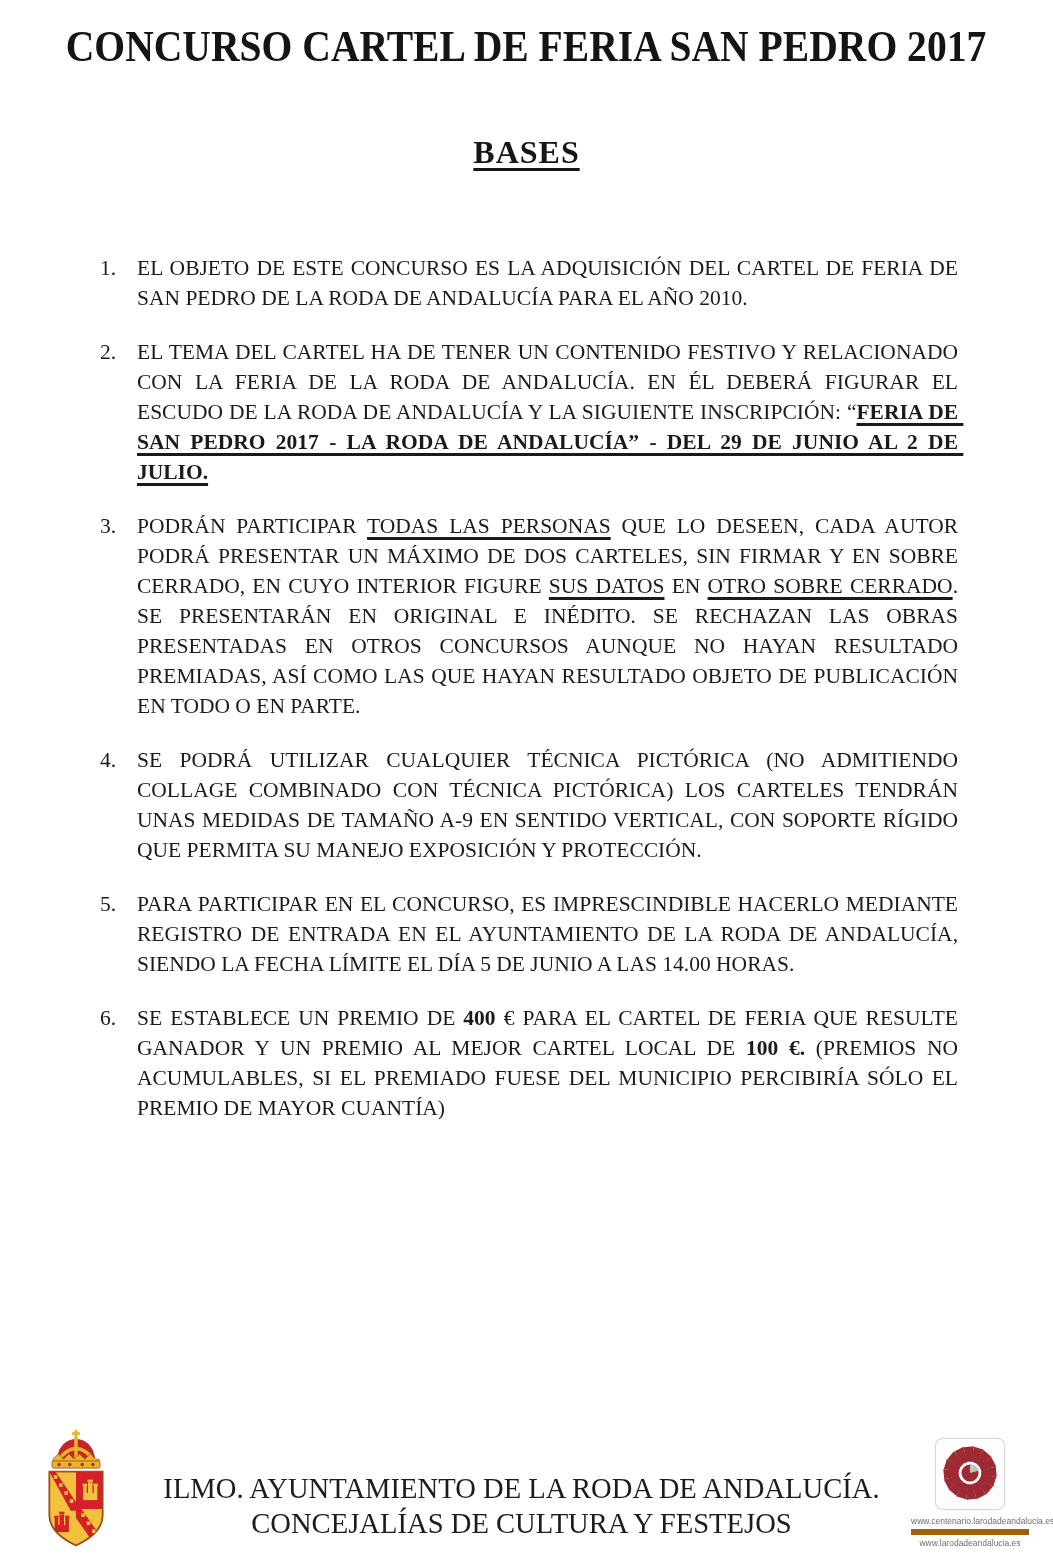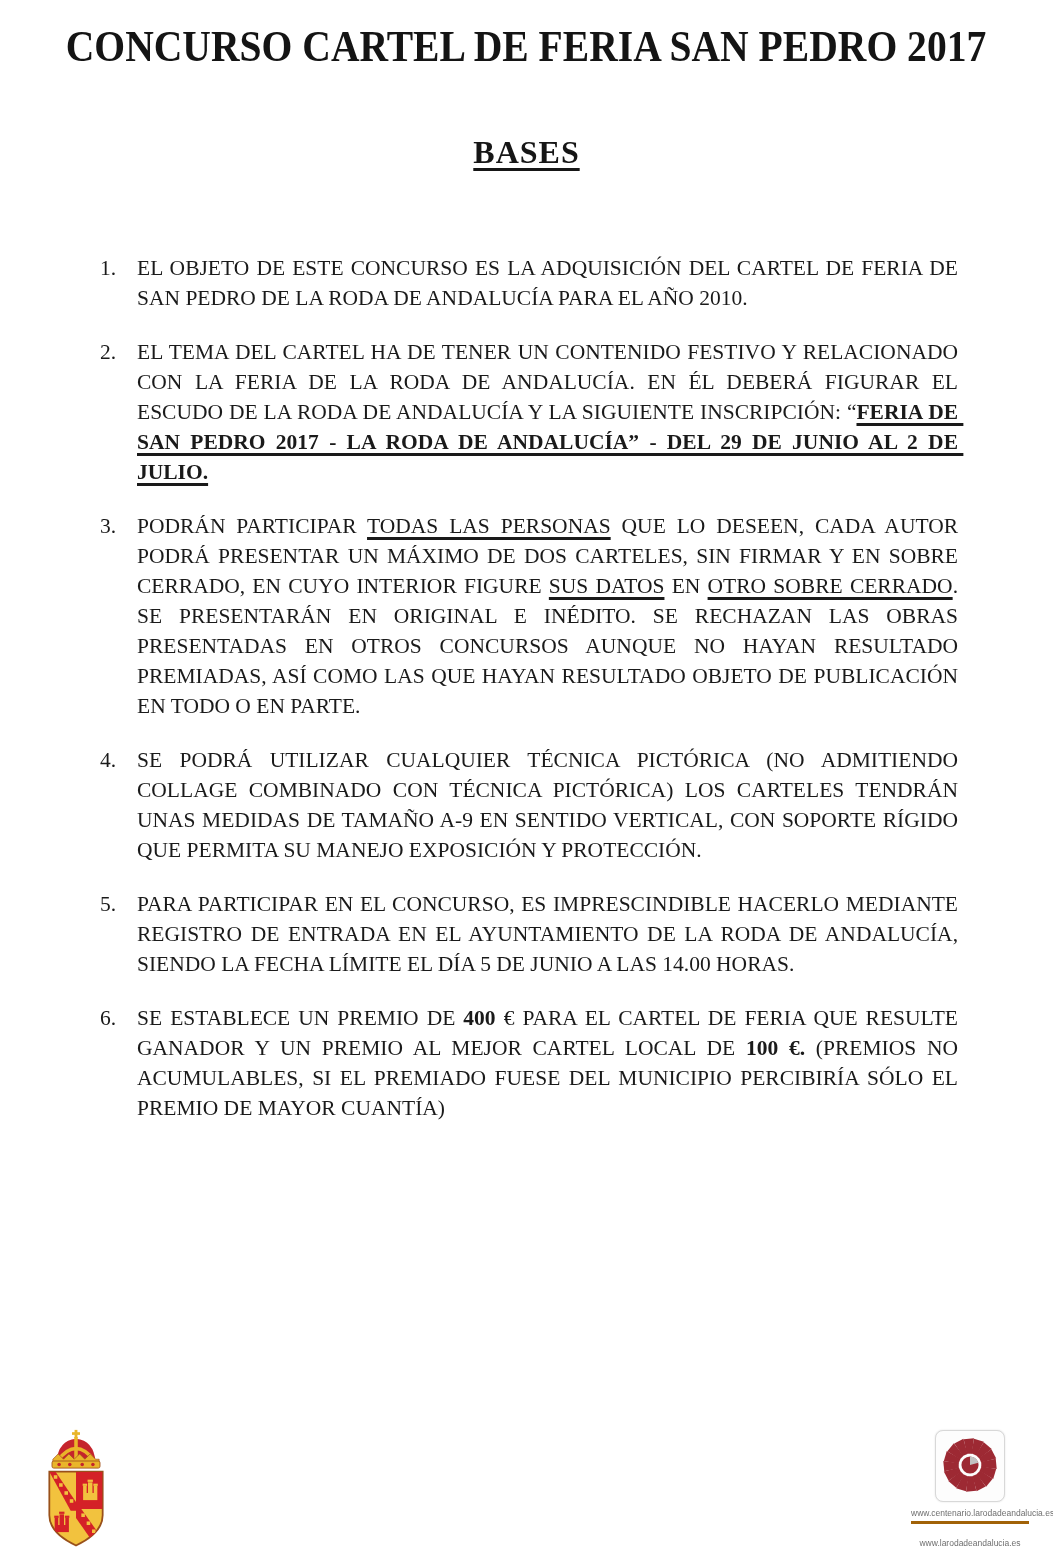--- a/index.html
+++ b/index.html
@@ -53,21 +53,21 @@
   .centenario-box{
     display:inline-block;width:68px;height:70px;background:#fdfdfd;
     border:1px solid #d8d8d8;border-radius:8px;
     box-shadow:0 0 2px rgba(0,0,0,0.12);
   }
   .centenario-urls{margin-top:4px;}
   .url{
     font-family:"Liberation Sans","DejaVu Sans",sans-serif;
     font-size:8.5px;color:#6f6f6f;display:block;line-height:12px;
   }
-  .url.first{border-bottom:3px solid #a16207;padding-bottom:2px;margin:0 6px 13px 6px;}
+  .url.first{border-bottom:6px solid #a16207;padding-bottom:2px;margin:0 6px 2px 6px;}
 </style>
 </head>
 <body>
 
 <div class="page">
 
   <div class="doc-title">CONCURSO CARTEL DE FERIA SAN PEDRO 2017</div>
 
   <div class="bases">BASES</div>
 
@@ -156,20 +156,24 @@
             <rect x="38" y="100" width="4" height="8"></rect>
             <rect x="31.5" y="96" width="5" height="12"></rect>
             <rect x="25.5" y="97.5" width="5" height="2.5"></rect>
             <rect x="37.5" y="97.5" width="5" height="2.5"></rect>
             <rect x="31" y="93" width="6" height="2.5"></rect>
           </g>
         </g>
       </svg>
     </span>
 
+    <div class="footer-text">
+      <div class="l1">ILMO. AYUNTAMIENTO DE LA RODA DE ANDALUCÍA.</div>
+      <div class="l2">CONCEJALÍAS DE CULTURA Y FESTEJOS</div>
+    </div>
 
     <div class="centenario">
       <span class="centenario-box">
         <svg viewBox="0 0 100 100" width="66" height="68" aria-hidden="true">
           <g>
             <path id="bl" d="M45 33 L40.5 11 L56 9.5 L53 33 Z" fill="#9d2933"></path>
             <use href="#bl" transform="rotate(22.5,50,50)" fill="#c2c2c2"></use>
             <use href="#bl" transform="rotate(45,50,50)" fill="#c2c2c2"></use>
             <use href="#bl" transform="rotate(67.5,50,50)" fill="#c2c2c2"></use>
             <use href="#bl" transform="rotate(90,50,50)" fill="#c2c2c2"></use>

